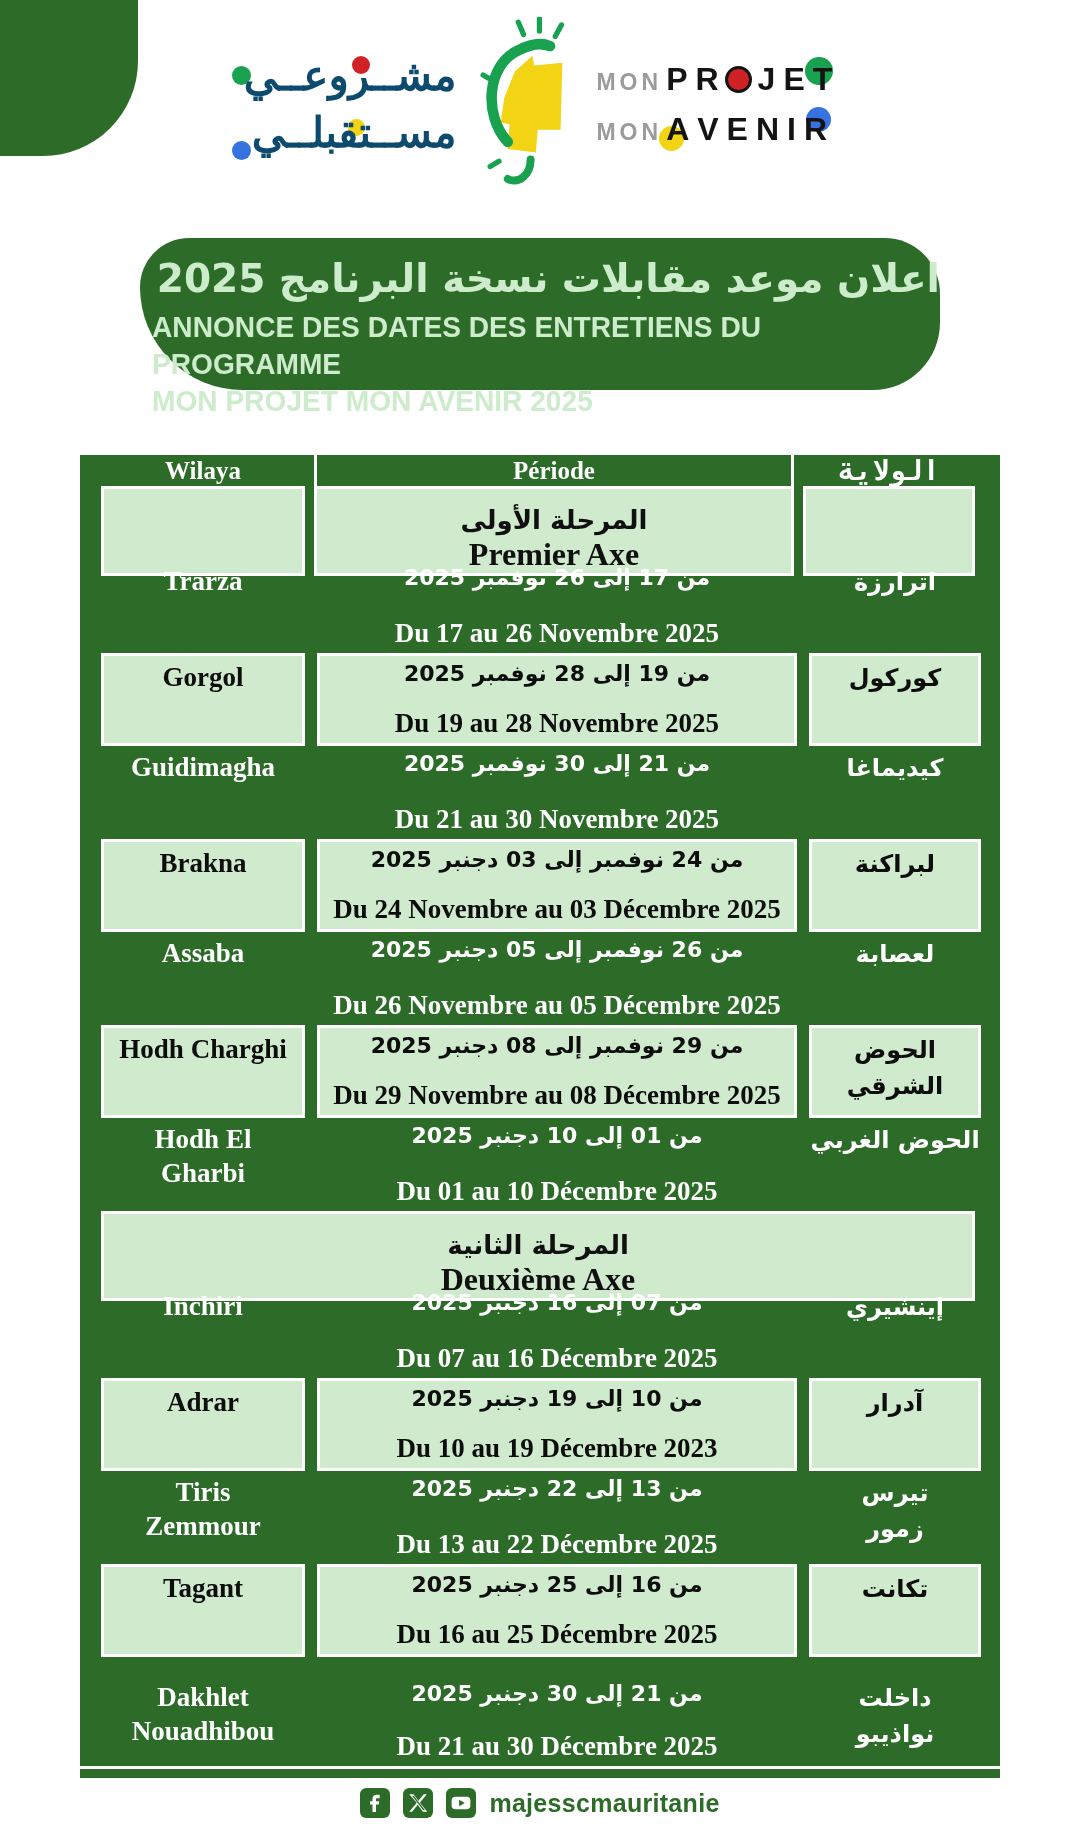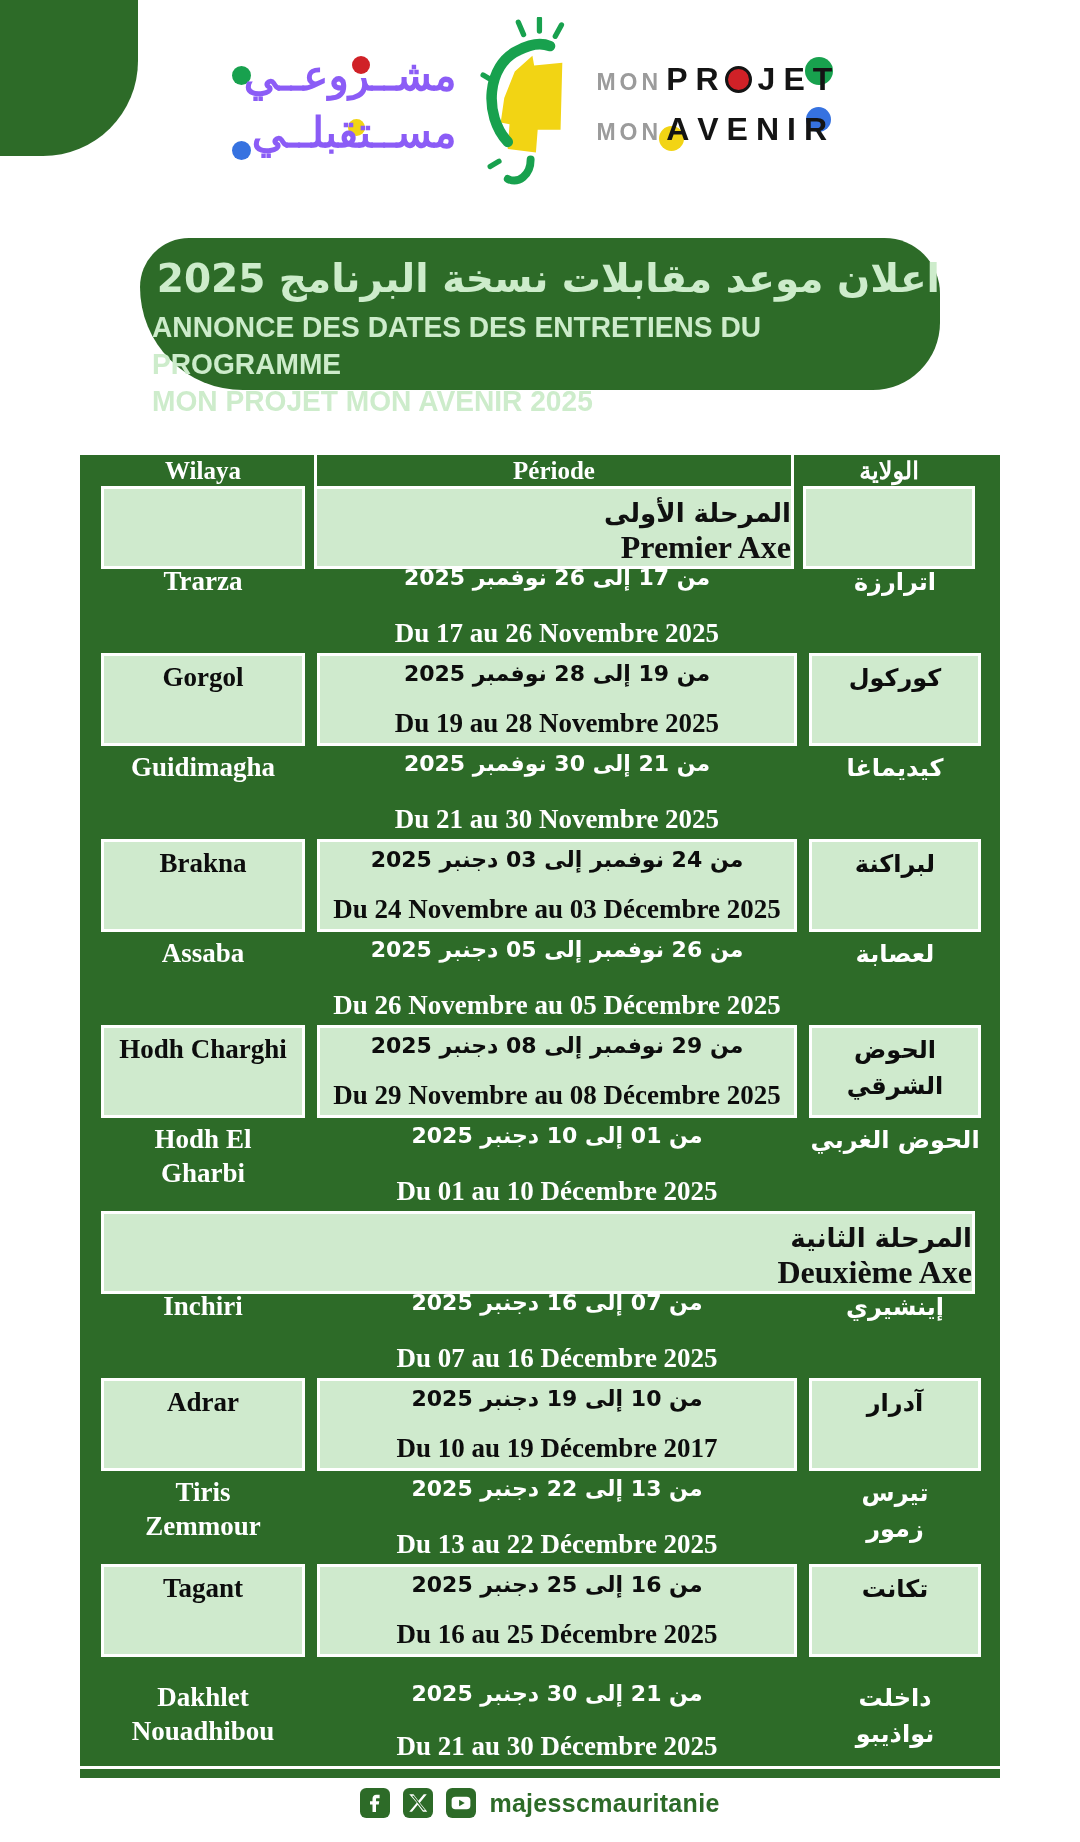--- a/index.html
+++ b/index.html
@@ -18,21 +18,21 @@
   body{
     width:1080px;height:1842px;position:relative;overflow:hidden;
     background:#ffffff;font-family:"Liberation Serif",serif;color:var(--ink);
   }
   
   .corner{position:absolute;top:0;left:0;width:138px;height:156px;background:var(--dg);
           border-radius:0 0 95px 0;}
   
   .top-header{height:178px;padding-top:32px;display:flex;align-items:center;justify-content:center;gap:16px;}
   .logo-ar{font-family:Liberation Sans, sans-serif;font-weight:bold;font-size:42px;line-height:1.35;
-           color:#8b5cf6;text-align:right;letter-spacing:1px;}
+           color:#0c4a6e;text-align:right;letter-spacing:1px;}
   .lar{position:relative;z-index:0;padding:0 4px;}
   .dot{position:absolute;border-radius:50%;z-index:-1;}
   .lar .d-green{width:19px;height:19px;background:var(--green);left:-8px;top:18px;}
   .lar .d-red{width:18px;height:18px;background:var(--red);left:51%;top:8px;}
   .lar .d-blue{width:19px;height:19px;background:var(--blue);left:-8px;bottom:2px;}
   .lar .d-yellow{width:17px;height:17px;background:var(--yellow);left:49%;top:14px;}
   .map-wrap{width:104px;height:176px;}
   .logo-latin{font-family:"Liberation Sans",sans-serif;line-height:1.55;position:relative;z-index:0;}
   .lline{white-space:nowrap;position:relative;z-index:0;}
   .mon{color:var(--gray);font-size:23px;font-weight:600;letter-spacing:4px;margin-right:4px;}
@@ -53,24 +53,24 @@
   .banner-fr{font-family:"Liberation Sans",sans-serif;font-weight:800;font-size:29px;line-height:1.28;
              margin-top:8px;}
   .banner-fr .squeeze{display:block;transform:scaleX(0.97);transform-origin:center;}
   
   .gtable{margin:65px 80px 0;background:var(--dg);padding-bottom:9px;}
   .trow{display:grid;grid-template-columns:204px 480px 172px;column-gap:9px;padding:0 25px 0 21px;}
   .trow:last-child{border-bottom:3px solid #fff;margin-top:19px;}
   .thead{height:31px;align-items:center;color:#fff;font-weight:bold;font-size:25px;text-align:center;}
   .thead .hc{height:31px;display:flex;align-items:center;justify-content:center;}
   .thead .hc2{border-left:3px solid #fff;border-right:3px solid #fff;}
-  .thead .hc3{font-family:Liberation Serif, serif;font-size:24px;}
+  .thead .hc3{font-family:Liberation Mono, monospace;font-size:28px;}
   .sec{height:74px;}
   .sec .cell{background:var(--mint);border:3px solid #fff;}
-  .sec .sc2{text-align:right;padding-top:9px;color:#101010;}
+  .sec .sc2{text-align:center;padding-top:16px;color:#101010;}
   .span-all{grid-column:1 / -1;}
   .sec-ar{font-family:"DejaVu Sans",sans-serif;font-weight:bold;font-size:26px;direction:rtl;}
   .sec-fr{font-weight:bold;font-size:32px;margin-top:1px;}
   .drow{height:93px;gap:12px;}
   .drow .cell{min-width:0;}
   .drow .c1{text-align:center;padding-top:5px;font-weight:bold;font-size:27px;line-height:1.25;white-space:pre-line;}
   .drow .c2{display:flex;flex-direction:column;justify-content:space-between;text-align:center;padding:5px 0 4px;}
   .ar-date{font-family:"DejaVu Sans",sans-serif;font-weight:bold;font-size:22px;direction:rtl;}
   .fr-date{font-weight:bold;font-size:27px;}
   .drow .c3{text-align:center;padding-top:4px;font-family:"DejaVu Sans",sans-serif;font-weight:bold;
@@ -225,21 +225,21 @@
       <div class="ar-date">من 07 إلى 16 دجنبر 2025</div>
       <div class="fr-date">Du 07 au 16 Décembre 2025</div>
     </div>
     <div class="cell c3">إينشيري</div>
   </div>
 
   <div class="trow drow light">
     <div class="cell c1">Adrar</div>
     <div class="cell c2">
       <div class="ar-date">من 10 إلى 19 دجنبر 2025</div>
-      <div class="fr-date">Du 10 au 19 Décembre 2017</div>
+      <div class="fr-date">Du 10 au 19 Décembre 2023</div>
     </div>
     <div class="cell c3">آدرار</div>
   </div>
 
   <div class="trow drow dark">
     <div class="cell c1">Tiris
 Zemmour</div>
     <div class="cell c2">
       <div class="ar-date">من 13 إلى 22 دجنبر 2025</div>
       <div class="fr-date">Du 13 au 22 Décembre 2025</div>

